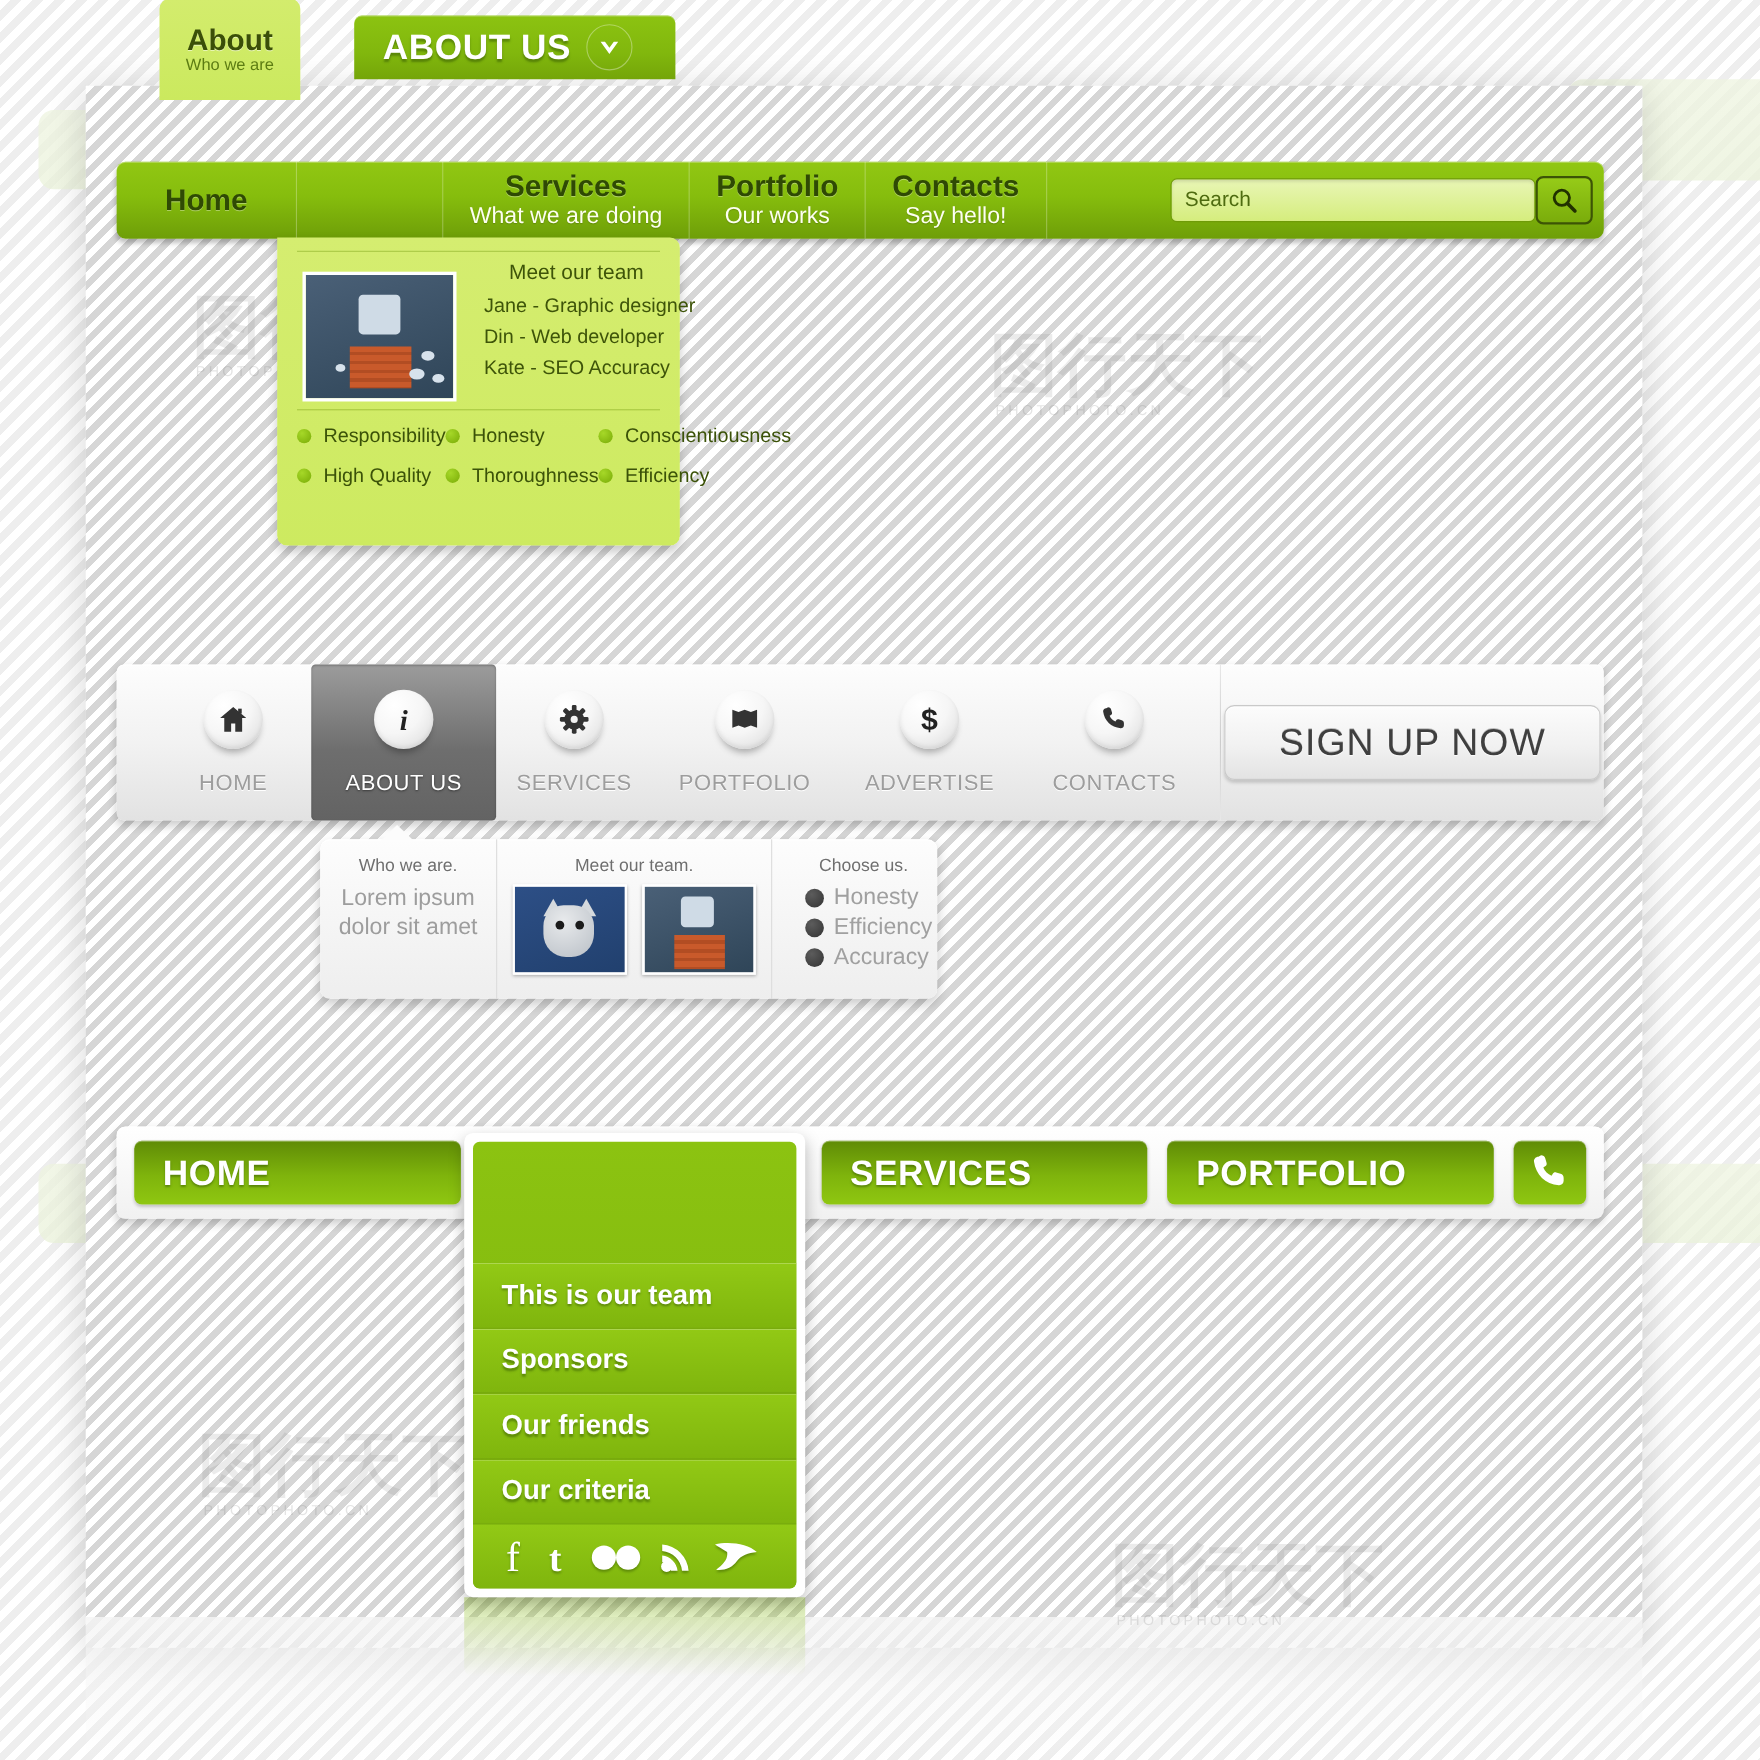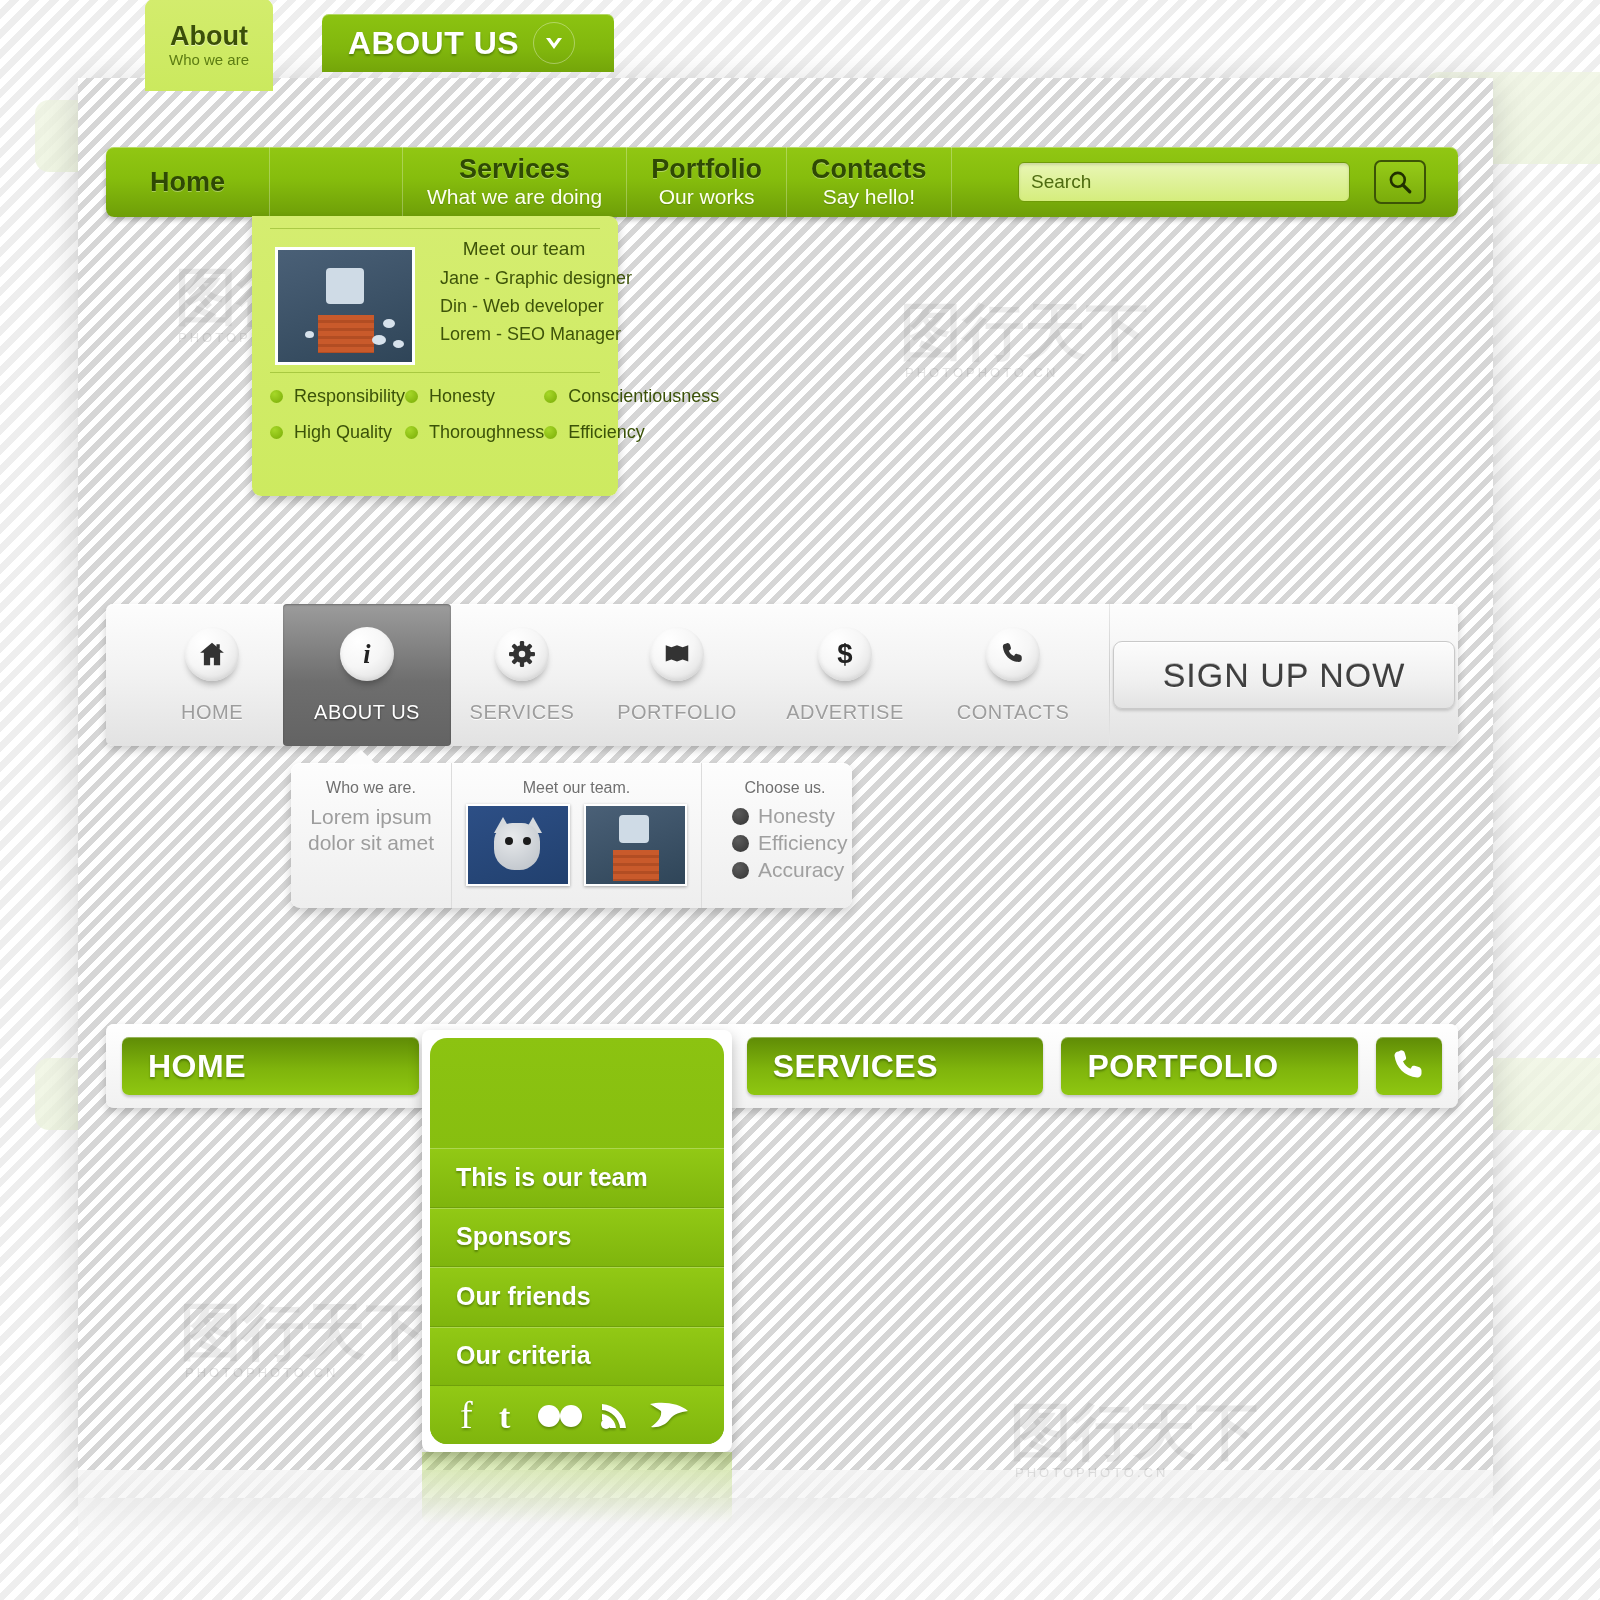--- a/index.html
+++ b/index.html
@@ -61,21 +61,21 @@
     border-radius:9px 9px 0 0;
     box-shadow:0 -1px 0 rgba(255,255,255,.6);
     display:flex;flex-direction:column;align-items:center;justify-content:center;
     z-index:4;cursor:pointer;
   }
   #about-tab .t1{font-size:27px;font-weight:bold;color:#3b4f08;line-height:1.05;
     text-shadow:0 1px 0 rgba(255,255,255,.5);}
   #about-tab .t2{font-size:15px;color:#5c7c12;margin-top:1px;}
 
   
-  #search-wrap{margin-left:auto;display:flex;align-items:center;gap:24px;padding-right:32px;}
+  #search-wrap{margin-left:auto;display:flex;align-items:center;gap:0;padding-right:10px;}
   #search-input{
     width:306px;height:38px;border-radius:6px;border:1px solid #6f9b08;
     background:linear-gradient(180deg,#e9f6b6,#d5ed7d);
     box-shadow:inset 0 2px 3px rgba(0,0,0,.13);
     font-family:"Liberation Sans",sans-serif;font-size:19px;color:#4e6b10;
     padding:0 12px;outline:none;
   }
   #search-input::placeholder{color:#4e6b10;opacity:1;}
   #search-btn{
     width:48px;height:40px;border-radius:7px;border:2px solid #3c5406;
@@ -221,21 +221,21 @@
   }
   #green-menu{
     position:absolute;left:422px;top:1030px;width:310px;height:422px;
     background:#ffffff;border-radius:8px;
     box-shadow:0 6px 14px rgba(0,0,0,.25);
     padding:8px;box-sizing:border-box;z-index:4;
   }
   #green-menu-inner{
     position:absolute;left:8px;top:8px;right:8px;bottom:8px;
     background:linear-gradient(180deg,#8cc311,#7ab20c);
-    border-radius:17px;overflow:hidden;
+    border-radius:6px;overflow:hidden;
     display:flex;flex-direction:column;
   }
   #gm-spacer{height:110px;flex:0 0 auto;}
   .gm-item{
     flex:1;display:flex;align-items:center;padding-left:26px;
     font-size:25px;font-weight:bold;color:#ffffff;cursor:pointer;
     text-shadow:0 2px 2px rgba(40,70,0,.45);
     border-bottom:1px solid rgba(70,110,0,.45);
     box-shadow:inset 0 1px 0 rgba(255,255,255,.25);
     background:linear-gradient(180deg,#92c915 0%,#7fb50d 100%);
@@ -315,21 +315,21 @@
     <div class="ph-sp" style="left:78%;top:62%;width:12px;height:9px;"></div>
     <div class="ph-sp" style="left:70%;top:76%;width:14px;height:10px;"></div>
     <div class="ph-sp" style="left:86%;top:80%;width:11px;height:8px;"></div>
     <div class="ph-sp" style="left:20%;top:72%;width:9px;height:7px;"></div>
   </div>
 
   <div id="team-list">
     <div class="h">Meet our team</div>
     <div class="r">Jane - Graphic designer</div>
     <div class="r">Din - Web developer</div>
-    <div class="r">Lorem - SEO Manager</div>
+    <div class="r">Kate - SEO Accuracy</div>
   </div>
 
   <div class="sep" style="top:156px;"></div>
 
   <div id="feature-grid">
     <div class="feat">
         <span class="dot"></span>
         <span>Responsibility</span>
       </div>
     <div class="feat">

